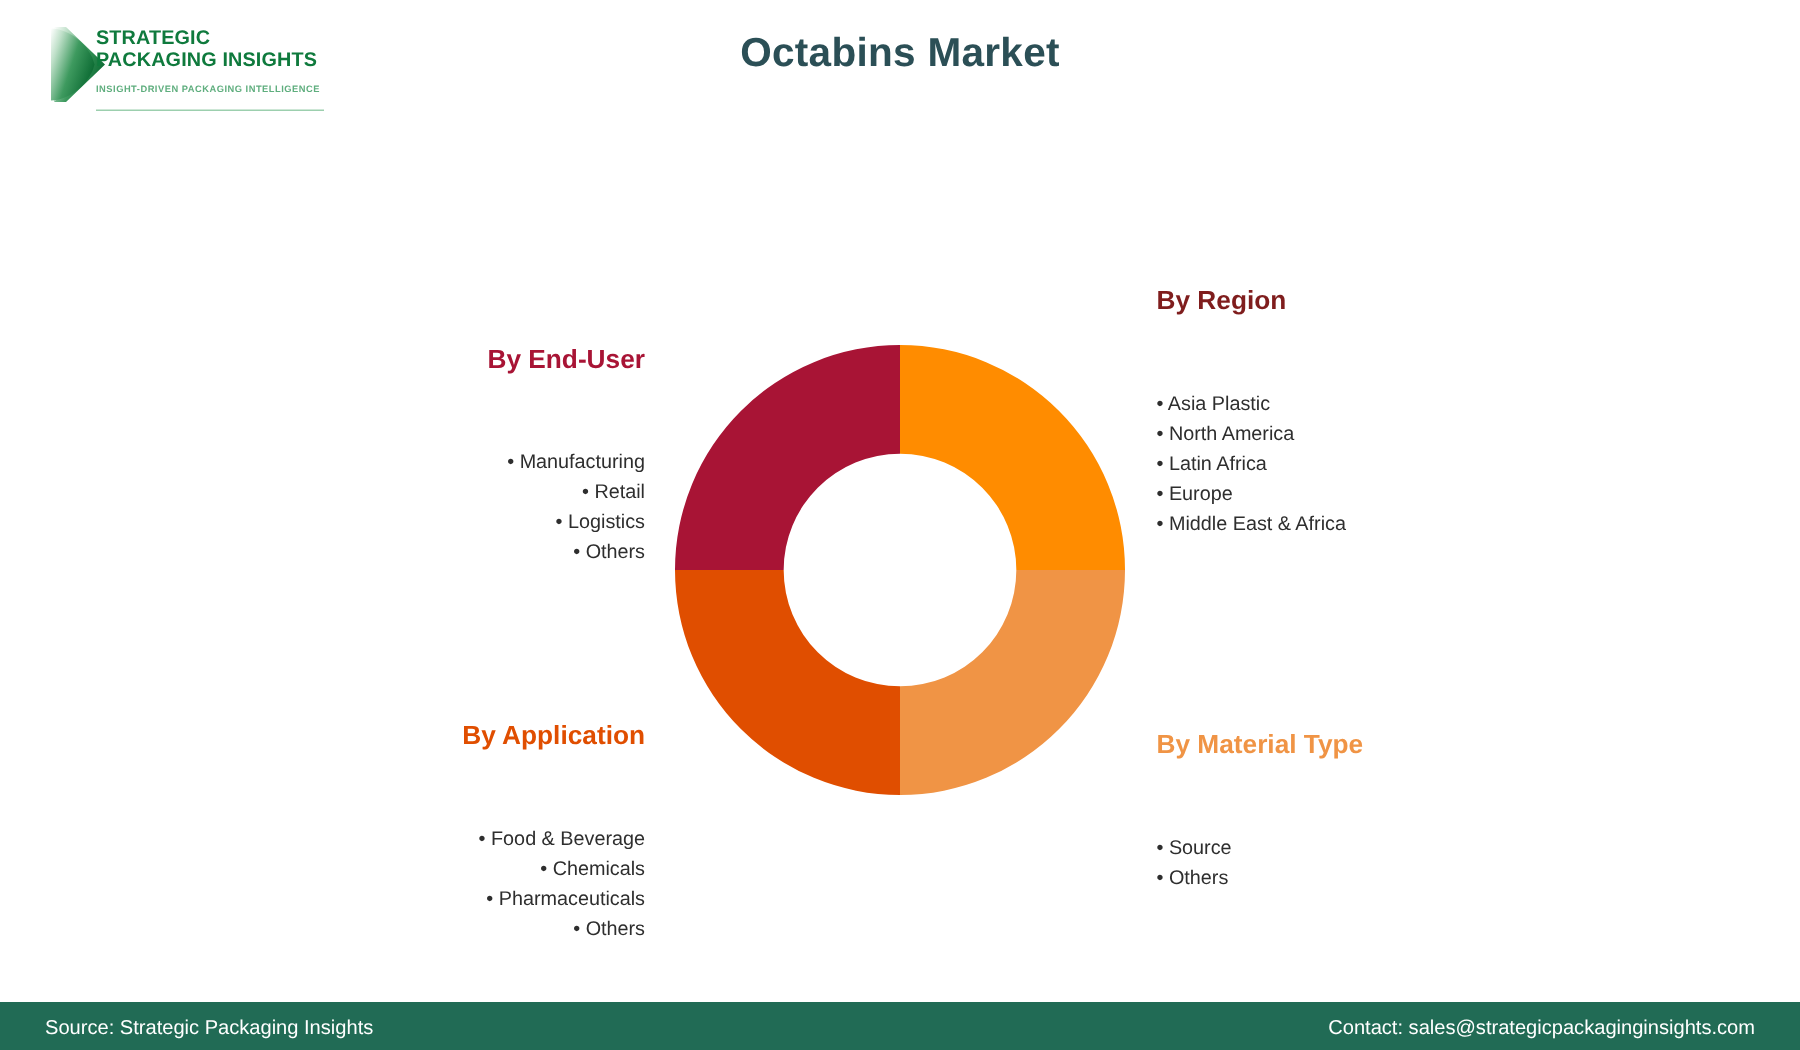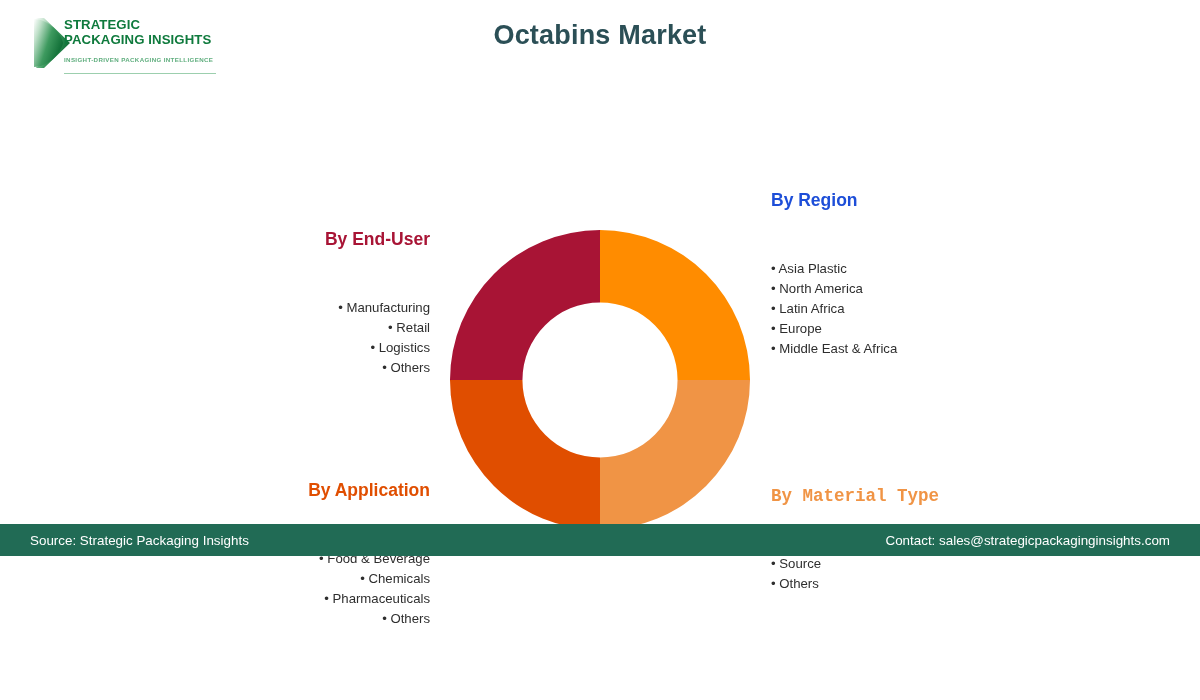--- a/index.html
+++ b/index.html
@@ -8,21 +8,21 @@
     width: 1200px;
     height: 700px;
     background: #ffffff;
     font-family: "Liberation Sans", sans-serif;
     overflow: hidden;
   }
 
   #page {
     position: relative;
     width: 1200px;
-    height: 556px;
+    height: 700px;
     background: #ffffff;
   }
 
   
   .logo-block {
     position: absolute;
     left: 28px;
     top: 14px;
     width: 200px;
     height: 62px;
@@ -186,42 +186,42 @@
     <div class="seg-heading" id="head-0" style="color: rgb(168, 20, 53); margin-top: 39px;">By End-User</div>
     <ul class="seg-list" id="list-0">
         <li><span class="bullet">• </span><span>Manufacturing</span></li>
         <li><span class="bullet">• </span><span>Retail</span></li>
         <li><span class="bullet">• </span><span>Logistics</span></li>
         <li><span class="bullet">• </span><span>Others</span></li>
       </ul>
   </div>
 
   <div class="seg right" id="seg-region">
-    <div class="seg-heading" id="head-1" style="color: #1d4ed8;">By Region</div>
+    <div class="seg-heading" id="head-1" style="color: #7f1d1d;">By Region</div>
     <ul class="seg-list" id="list-1">
         <li><span class="bullet">• </span><span>Asia Plastic</span></li>
         <li><span class="bullet">• </span><span>North America</span></li>
         <li><span class="bullet">• </span><span>Latin Africa</span></li>
         <li><span class="bullet">• </span><span>Europe</span></li>
         <li><span class="bullet">• </span><span>Middle East &amp; Africa</span></li>
       </ul>
   </div>
 
   <div class="seg left" id="seg-application">
     <div class="seg-heading" id="head-2" style="color: rgb(224, 78, 0);">By Application</div>
     <ul class="seg-list" id="list-2">
         <li><span class="bullet">• </span><span>Food &amp; Beverage</span></li>
         <li><span class="bullet">• </span><span>Chemicals</span></li>
         <li><span class="bullet">• </span><span>Pharmaceuticals</span></li>
         <li><span class="bullet">• </span><span>Others</span></li>
       </ul>
   </div>
 
   <div class="seg right" id="seg-material">
-    <div class="seg-heading" id="head-3" style="color: rgb(240, 148, 69); font-family: Liberation Mono, monospace;">By Material Type</div>
+    <div class="seg-heading" id="head-3" style="color: rgb(240, 148, 69);">By Material Type</div>
     <ul class="seg-list" id="list-3">
         <li><span class="bullet">• </span><span>Source</span></li>
         <li><span class="bullet">• </span><span>Others</span></li>
       </ul>
   </div>
 
   <div class="footer">
     <div class="footer-text">Source: Strategic Packaging Insights</div>
     <div class="footer-text">Contact: sales@strategicpackaginginsights.com</div>
   </div>

